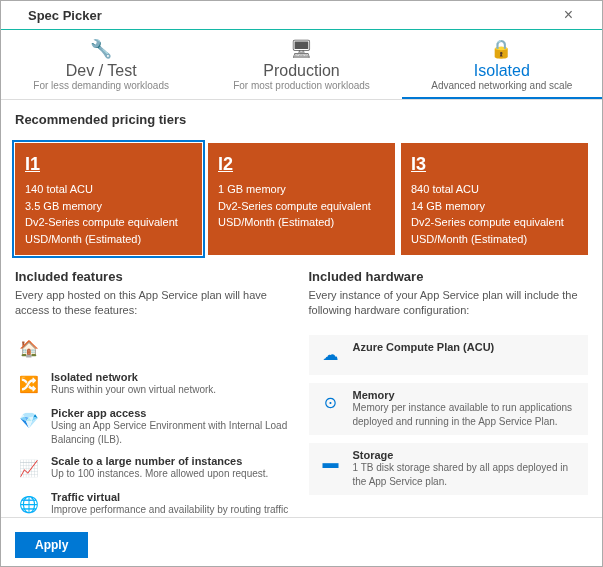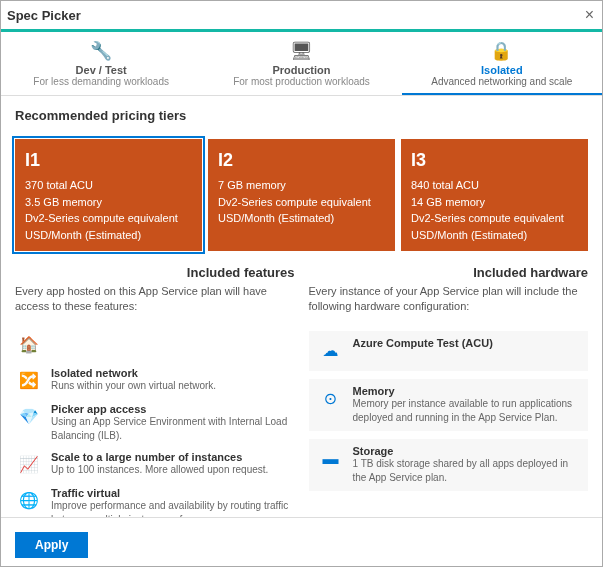--- a/index.html
+++ b/index.html
@@ -16,22 +16,22 @@
     .window {
       width: 603px;
       height: 567px;
       background: #fff;
       border: 1px solid #aaa;
       display: flex;
       flex-direction: column;
     }
     .title-bar {
       background: #fff;
-      border-bottom: 3px solid #14b8a6;
-      padding: 6px 6px;
+      border-bottom: 1px solid #14b8a6;
+      padding: 6px 27px;
       display: flex;
       align-items: center;
       justify-content: space-between;
     }
     .title-bar-title {
       font-size: 13px;
       font-weight: 600;
       color: #333;
     }
     .title-bar-close {
@@ -58,22 +58,22 @@
     }
     .tab.active {
       border-bottom: 2px solid #0078d4;
       color: #0078d4;
     }
     .tab-icon {
       font-size: 18px;
       margin-bottom: 2px;
     }
     .tab-label {
-      font-size: 11px;
-      font-weight: 700;
+      font-size: 16px;
+      font-weight: 400;
     }
     .tab-sublabel {
       font-size: 10px;
       color: #888;
       font-weight: 400;
     }
     .tab.active .tab-sublabel { color: #666; }
     .content {
       flex: 1;
       overflow-y: auto;
@@ -102,34 +102,34 @@
     }
     .tier-card.selected {
       outline: 2px solid #0078d4;
       outline-offset: 1px;
     }
     .tier-badge {
       font-size: 18px;
       font-weight: 700;
       display: block;
       margin-bottom: 3px;
+      text-decoration: underline;
     }
     .two-col {
       display: flex;
       gap: 14px;
     }
     .col {
       flex: 1;
     }
     .col-title {
       font-size: 13px;
       font-weight: 600;
       color: #333;
       margin-bottom: 4px;
-      text-align: right;
     }
     .col-desc {
       font-size: 11px;
       color: #555;
       margin-bottom: 16px;
       line-height: 1.4;
     }
     .feature-item {
       display: flex;
       align-items: flex-start;
@@ -233,28 +233,28 @@
       <span class="tab-sublabel">Advanced networking and scale</span>
     </div>
   </div>
 
   <div class="content">
     <div class="section-title">Recommended pricing tiers</div>
 
     <div class="pricing-tiers">
       <div class="tier-card selected">
         <span class="tier-badge">I1</span>
-        <div>370 total ACU</div>
+        <div>140 total ACU</div>
         <div>3.5 GB memory</div>
         <div>Dv2-Series compute equivalent</div>
         <div>USD/Month (Estimated)</div>
       </div>
       <div class="tier-card">
         <span class="tier-badge">I2</span>
-        <div>7 GB memory</div>
+        <div>1 GB memory</div>
         <div>Dv2-Series compute equivalent</div>
         <div>USD/Month (Estimated)</div>
       </div>
       <div class="tier-card">
         <span class="tier-badge">I3</span>
         <div>840 total ACU</div>
         <div>14 GB memory</div>
         <div>Dv2-Series compute equivalent</div>
         <div>USD/Month (Estimated)</div>
       </div>
@@ -299,21 +299,21 @@
         </div>
       </div>
 
       <div class="col">
         <div class="col-title">Included hardware</div>
         <div class="col-desc">Every instance of your App Service plan will include the following hardware configuration:</div>
 
         <div class="hw-item">
           <div class="hw-icon">☁</div>
           <div class="hw-text">
-            <div class="hw-name">Azure Compute Test (ACU)</div>
+            <div class="hw-name">Azure Compute Plan (ACU)</div>
           </div>
         </div>
         <div class="hw-item">
           <div class="hw-icon">⊙</div>
           <div class="hw-text">
             <div class="hw-name">Memory</div>
             <div class="hw-desc">Memory per instance available to run applications deployed and running in the App Service Plan.</div>
           </div>
         </div>
         <div class="hw-item">

